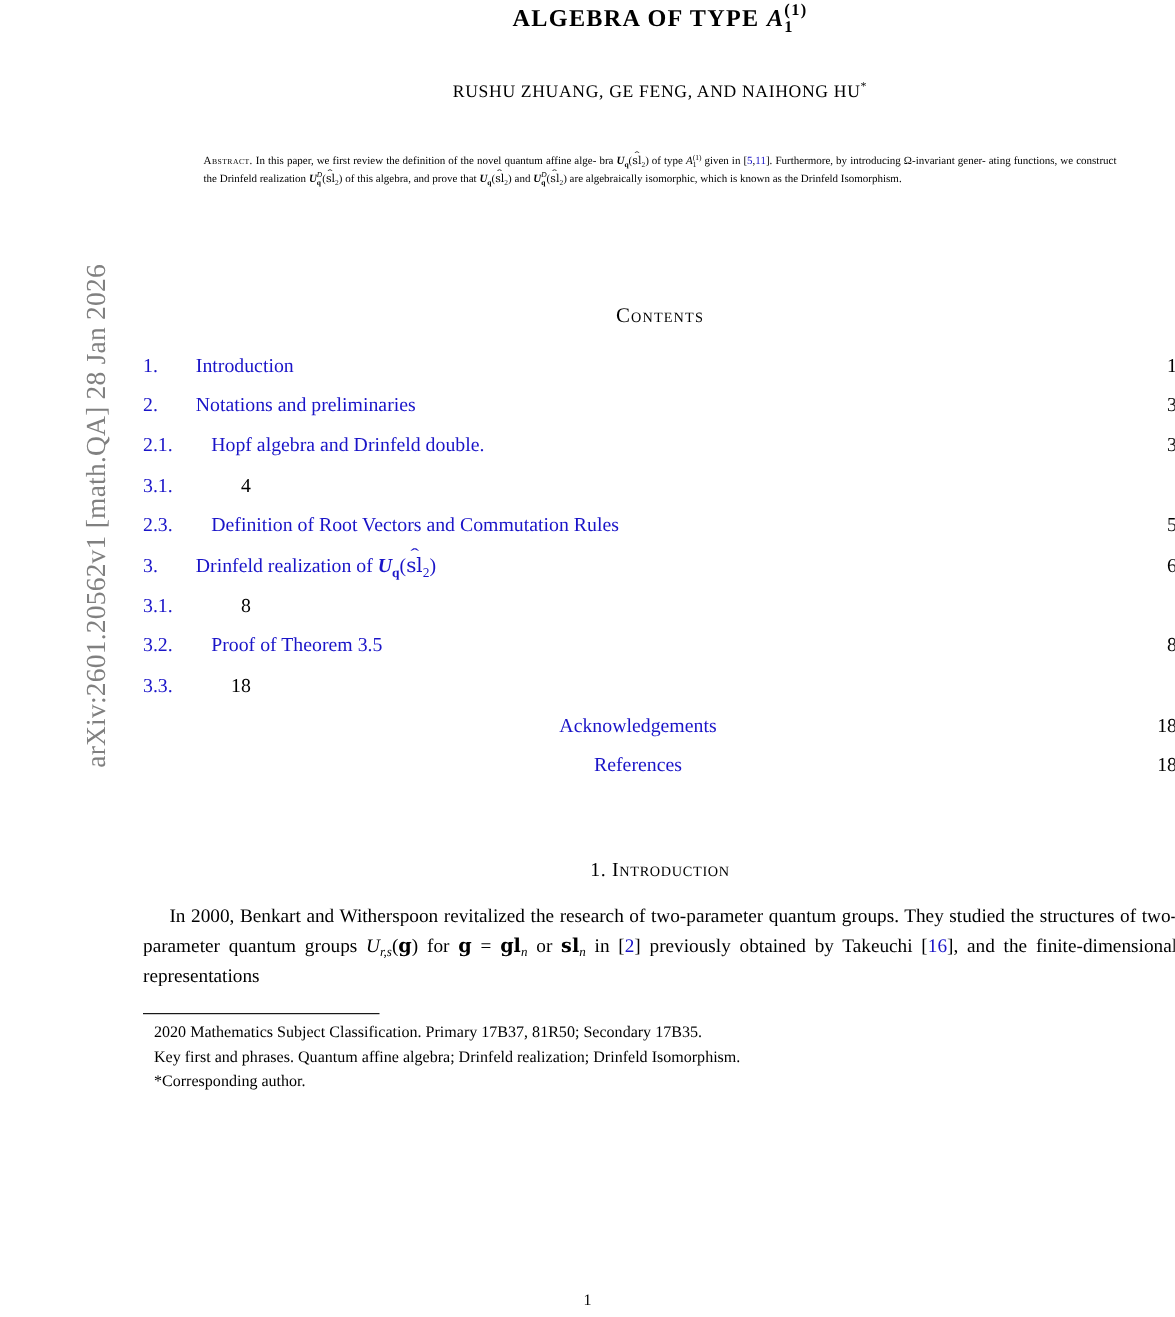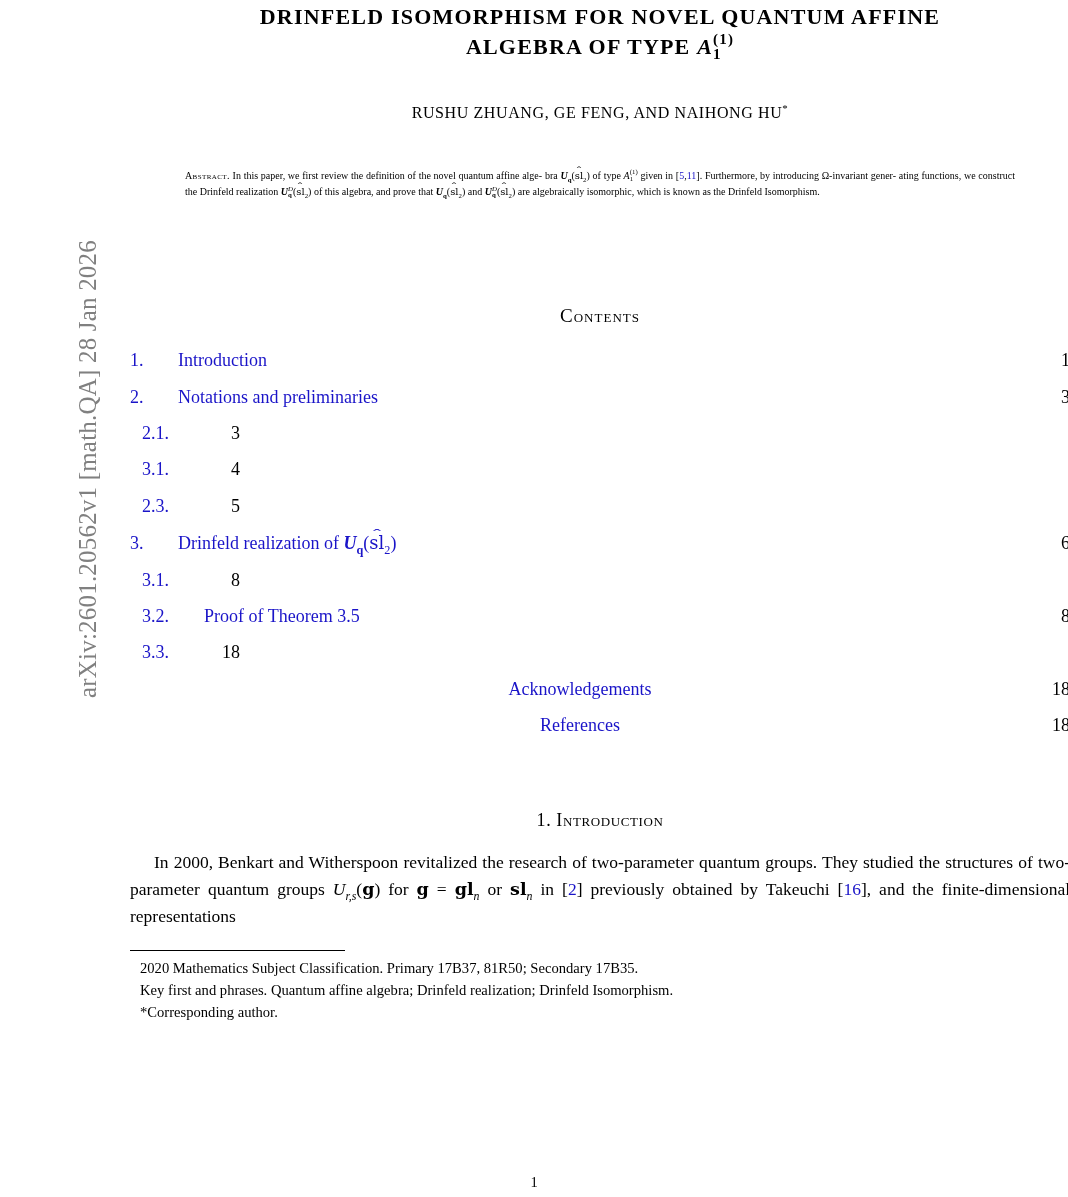--- a/index.html
+++ b/index.html
@@ -88,21 +88,21 @@
   .toc-row {
     display: flex;
     align-items: baseline;
     margin-bottom: 13px;
     line-height: 1.3;
   }
   .toc-num {
     width: 44px;
     flex: 0 0 auto;
   }
-  .toc-num.sub { width: 58px; margin-left: 12px; }
+  .toc-num.sub { width: 58px; }
   .toc-label {
     flex: 1 1 auto;
     padding-left: 4px;
   }
   .toc-page {
     flex: 0 0 auto;
     text-align: right;
     color: #000000;
     width: 40px;
   }
@@ -167,21 +167,20 @@
 </head>
 <body>
 
 <div class="page">
 
   <div class="arxiv-stamp">arXiv:2601.20562v1  [math.QA]  28 Jan 2026</div>
 
   <div class="content">
 
     <div class="title">
-      <span>DRINFELD ISOMORPHISM FOR NOVEL QUANTUM AFFINE</span>
       <span class="line2">
         <span>ALGEBRA OF TYPE </span><span class="mi">A</span><span class="supsub"><span>(1)</span><span>1</span></span>
       </span>
     </div>
 
     <div class="authors">
       <span>RUSHU ZHUANG, GE FENG, AND NAIHONG HU</span><sup>*</sup>
     </div>
 
     <div class="abstract">
@@ -204,30 +203,32 @@
       </div>
 
       <div class="toc-row">
         <span class="toc-num">2.</span>
         <span class="toc-label">Notations and preliminaries</span>
         <span class="toc-page">3</span>
       </div>
 
       <div class="toc-row">
         <span class="toc-num sub">2.1.</span>
+        <span class="toc-label">Hopf algebra and Drinfeld double.</span>
         <span class="toc-page">3</span>
       </div>
 
       <div class="toc-row">
         <span class="toc-num sub">3.1.</span>
         <span class="toc-page">4</span>
       </div>
 
       <div class="toc-row">
         <span class="toc-num sub">2.3.</span>
+        <span class="toc-label">Definition of Root Vectors and Commutation Rules</span>
         <span class="toc-page">5</span>
       </div>
 
       <div class="toc-row">
         <span class="toc-num">3.</span>
         <span class="toc-label"><span>Drinfeld realization of</span> <span class="mi bf">U</span><sub class="bf">q</sub>(<span class="hatwrap"><span class="hat">̂</span><span class="frak">sl</span></span><sub>2</sub>)</span>
         <span class="toc-page">6</span>
       </div>
 
       <div class="toc-row">

